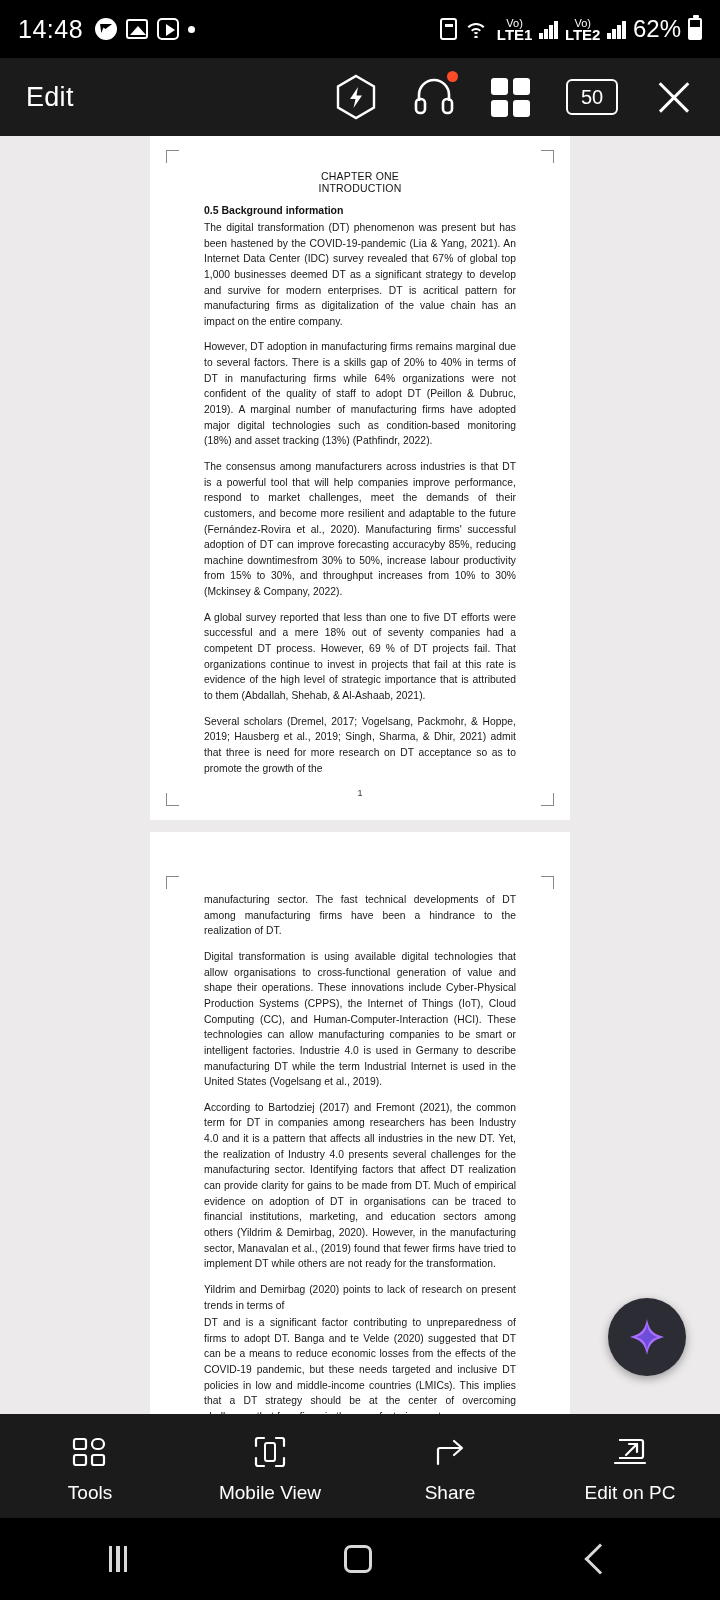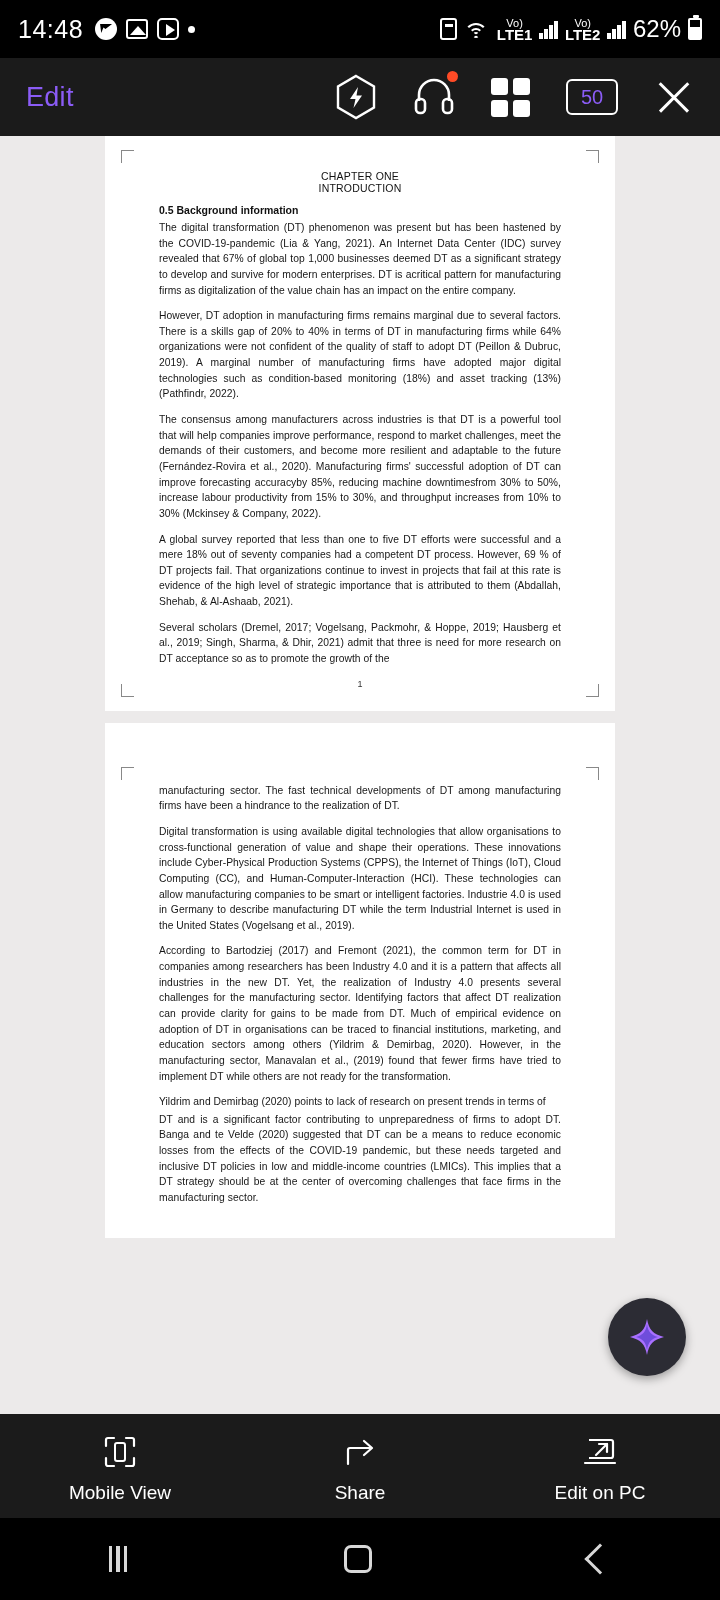--- a/index.html
+++ b/index.html
@@ -72,21 +72,21 @@
   .bars i:nth-child(4){height:18px}
   .batt-label { font-size: 24px; }
   .batt {
     width: 14px; height: 22px; border: 2px solid #fff; border-radius: 2px; position: relative;
     background: linear-gradient(to top,#fff 62%, #000 62%);
   }
   .batt:before { content:""; position:absolute; top:-5px; left:3px; width:6px; height:3px; background:#fff; border-radius:1px;}
 
   
   .apptoolbar {
-    flex: 0 0 78px; background: #1b1b1b; color: #8b5cf6;
+    flex: 0 0 78px; background: #1b1b1b; color: #ffffff;
     display: flex; align-items: center; justify-content: space-between;
     padding: 0 26px;
   }
   .edit-label { font-size: 27px; letter-spacing: .3px; }
   .tb-right { display: flex; align-items: center; gap: 36px; }
   .hex {
     width: 42px; height: 46px; position: relative;
   }
   .hex svg { display:block; }
   .hp { position: relative; }
@@ -106,21 +106,21 @@
     content:""; position:absolute; left:0; top:19px; width:40px; height:2.6px; background:#fff;
   }
   .xclose:before{ transform: rotate(45deg);}
   .xclose:after{ transform: rotate(-45deg);}
 
   
   .docarea {
     flex: 1 1 auto; background: #eceaea; position: relative; overflow: hidden;
   }
   .page {
-    width: 510px; margin: 0 auto; background: #fff; position: relative;
+    width: 420px; margin: 0 auto; background: #fff; position: relative;
     padding: 38px 54px 22px 54px;
   }
   .page + .page { margin-top: 12px; }
   .crop { position: absolute; width: 13px; height: 13px; }
   .crop.tl { left: 16px; top: 14px; border-left: 1.4px solid #888; border-top: 1.4px solid #888; }
   .crop.tr { right: 16px; top: 14px; border-right: 1.4px solid #888; border-top: 1.4px solid #888; }
   .crop.bl { left: 16px; bottom: 14px; border-left: 1.4px solid #888; border-bottom: 1.4px solid #888; }
   .crop.br { right: 16px; bottom: 14px; border-right: 1.4px solid #888; border-bottom: 1.4px solid #888; }
 
   .doc-center { text-align: center; font-size: 10.5px; color: #111; letter-spacing: .2px; }
@@ -270,20 +270,31 @@
       <svg width="44" height="44" viewBox="0 0 44 44">
         <path d="M22 4 C24 15 28 19 39 22 C28 25 24 29 22 40 C20 29 16 25 5 22 C16 19 20 15 22 4 Z" fill="#a970ff"></path>
         <path d="M22 9 C23.2 17 26 20 33 22 C26 24 23.2 27 22 35 C20.8 27 18 24 11 22 C18 20 20.8 17 22 9 Z" fill="#6f4ddb"></path>
       </svg>
     </div>
   </div>
 
   <div class="bottombar">
     <div class="bb-item">
       <span class="bb-ico">
+        <svg width="36" height="30" viewBox="0 0 36 30">
+          <rect x="2" y="2" width="12" height="10" rx="2" fill="none" stroke="#fff" stroke-width="2.2"></rect>
+          <rect x="20" y="2" width="12" height="10" rx="5" fill="none" stroke="#fff" stroke-width="2.2"></rect>
+          <rect x="2" y="18" width="12" height="10" rx="2" fill="none" stroke="#fff" stroke-width="2.2"></rect>
+          <rect x="20" y="18" width="12" height="10" rx="2" fill="none" stroke="#fff" stroke-width="2.2"></rect>
+        </svg>
+      </span>
+      <span class="bb-label">Tools</span>
+    </div>
+    <div class="bb-item">
+      <span class="bb-ico">
         <svg width="32" height="32" viewBox="0 0 32 32">
           <path d="M2 10 V4 a2 2 0 0 1 2-2 h6 M22 2 h6 a2 2 0 0 1 2 2 v6 M30 22 v6 a2 2 0 0 1-2 2 h-6 M10 30 H4 a2 2 0 0 1-2-2 v-6" fill="none" stroke="#fff" stroke-width="2.2" stroke-linecap="round"></path>
           <rect x="11" y="7" width="10" height="18" rx="2" fill="none" stroke="#fff" stroke-width="2"></rect>
         </svg>
       </span>
       <span class="bb-label">Mobile View</span>
     </div>
     <div class="bb-item">
       <span class="bb-ico">
         <svg width="32" height="30" viewBox="0 0 32 30">

